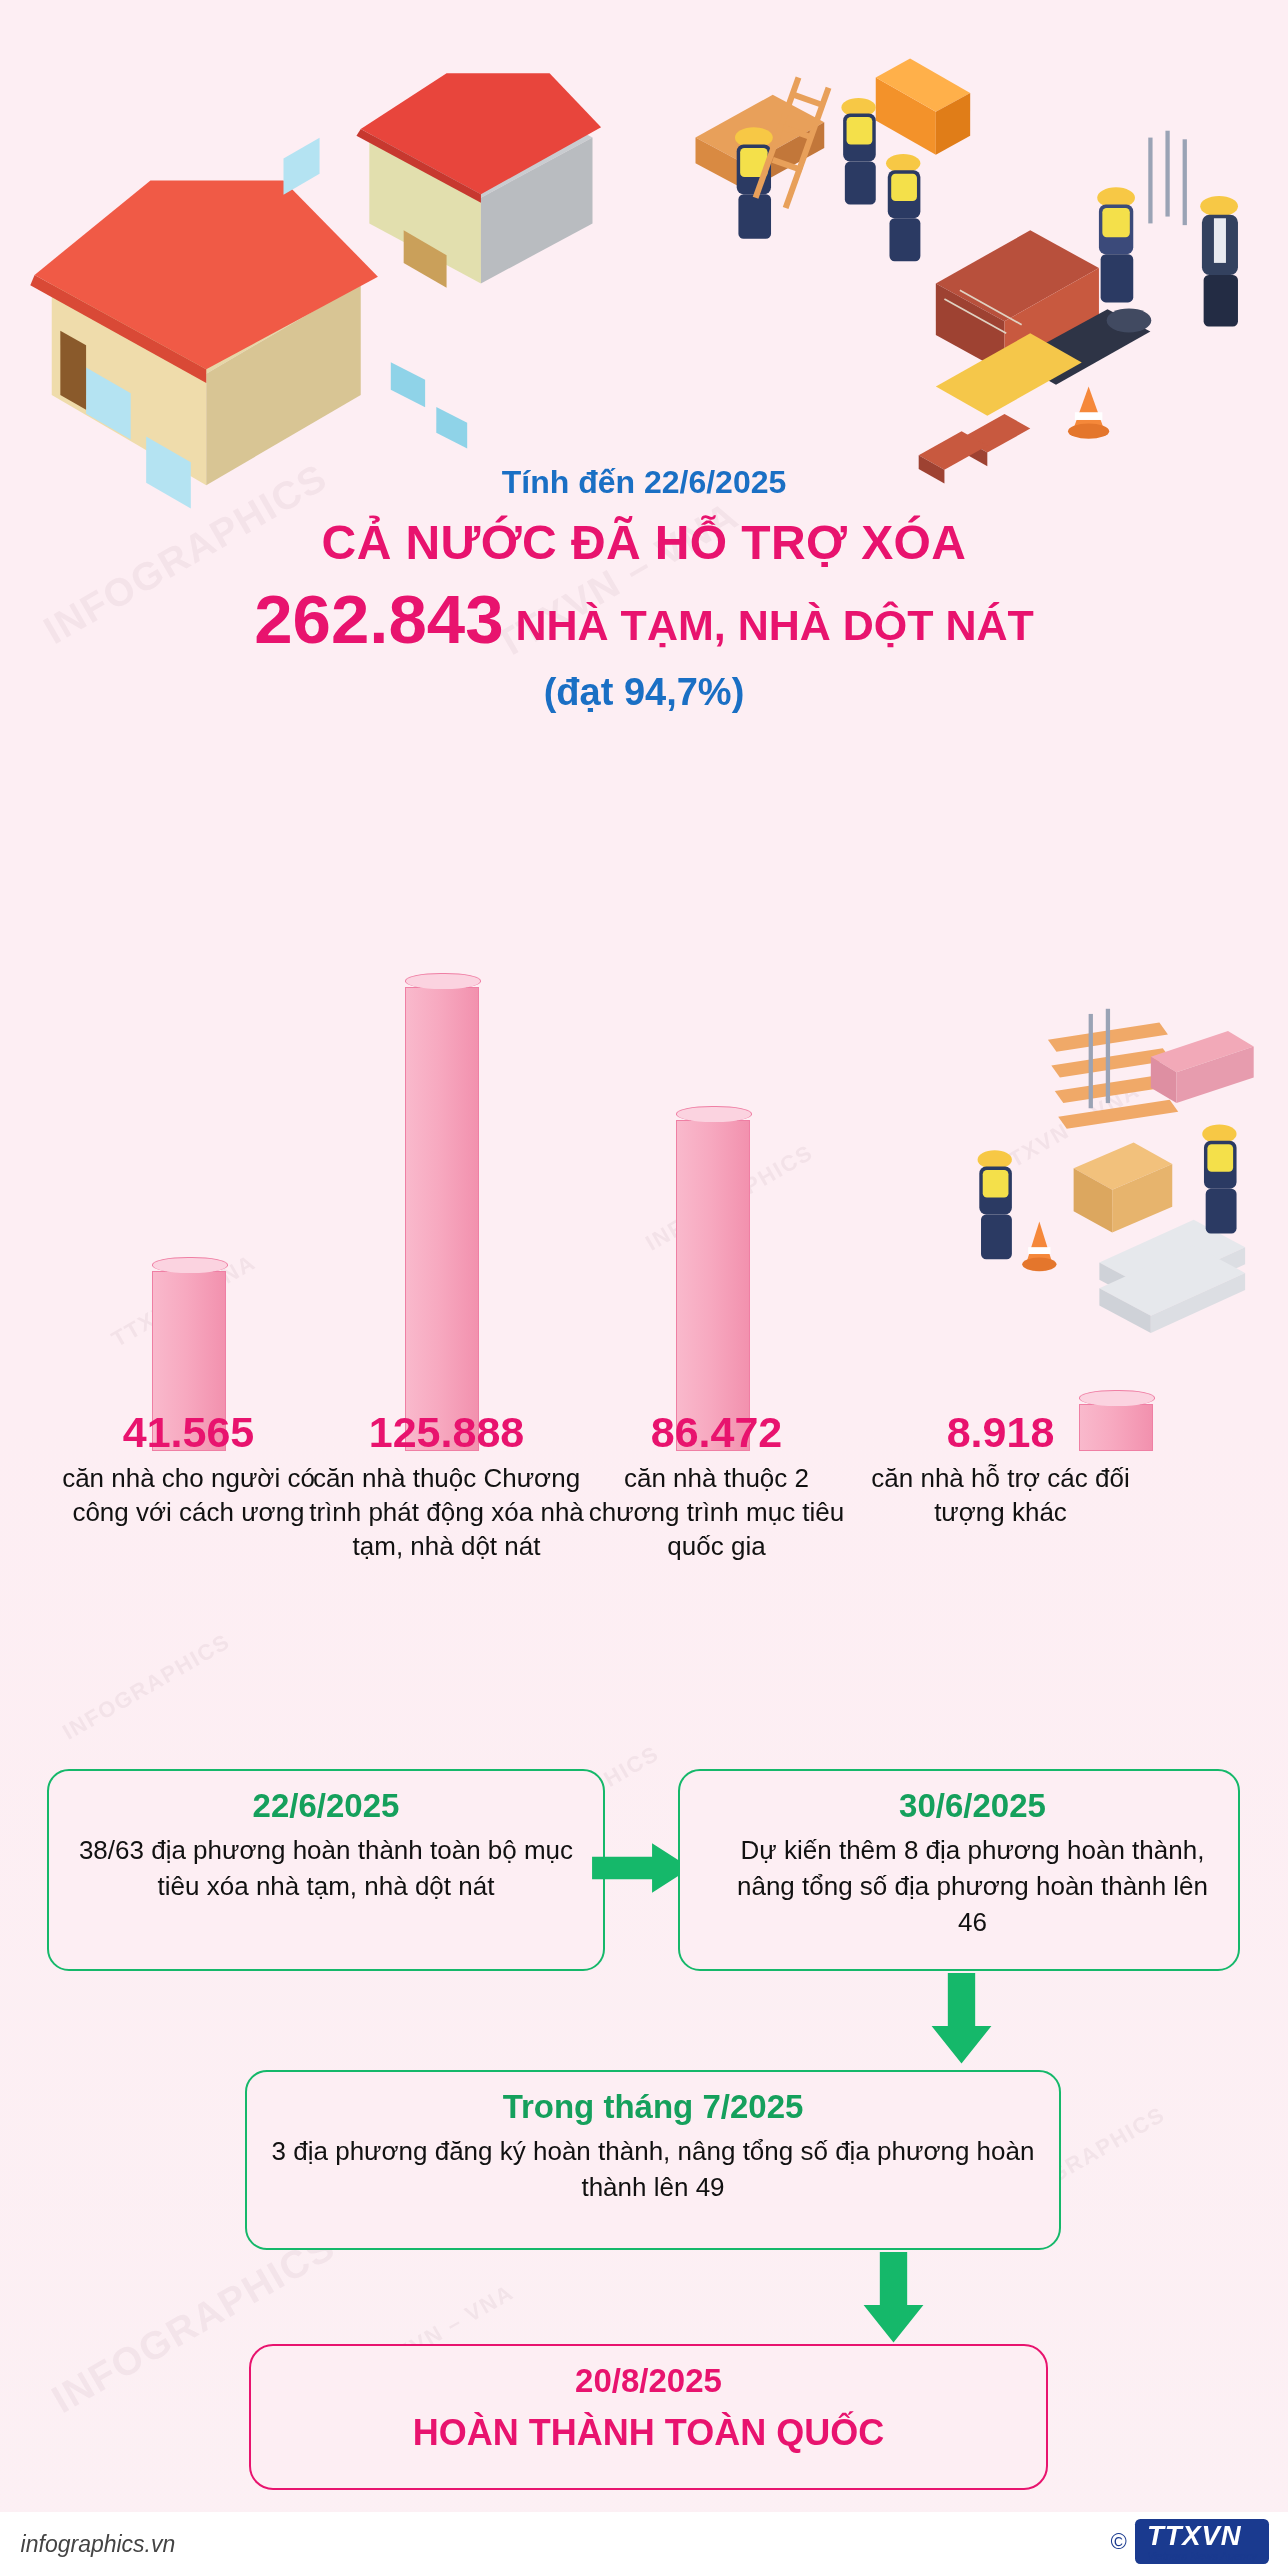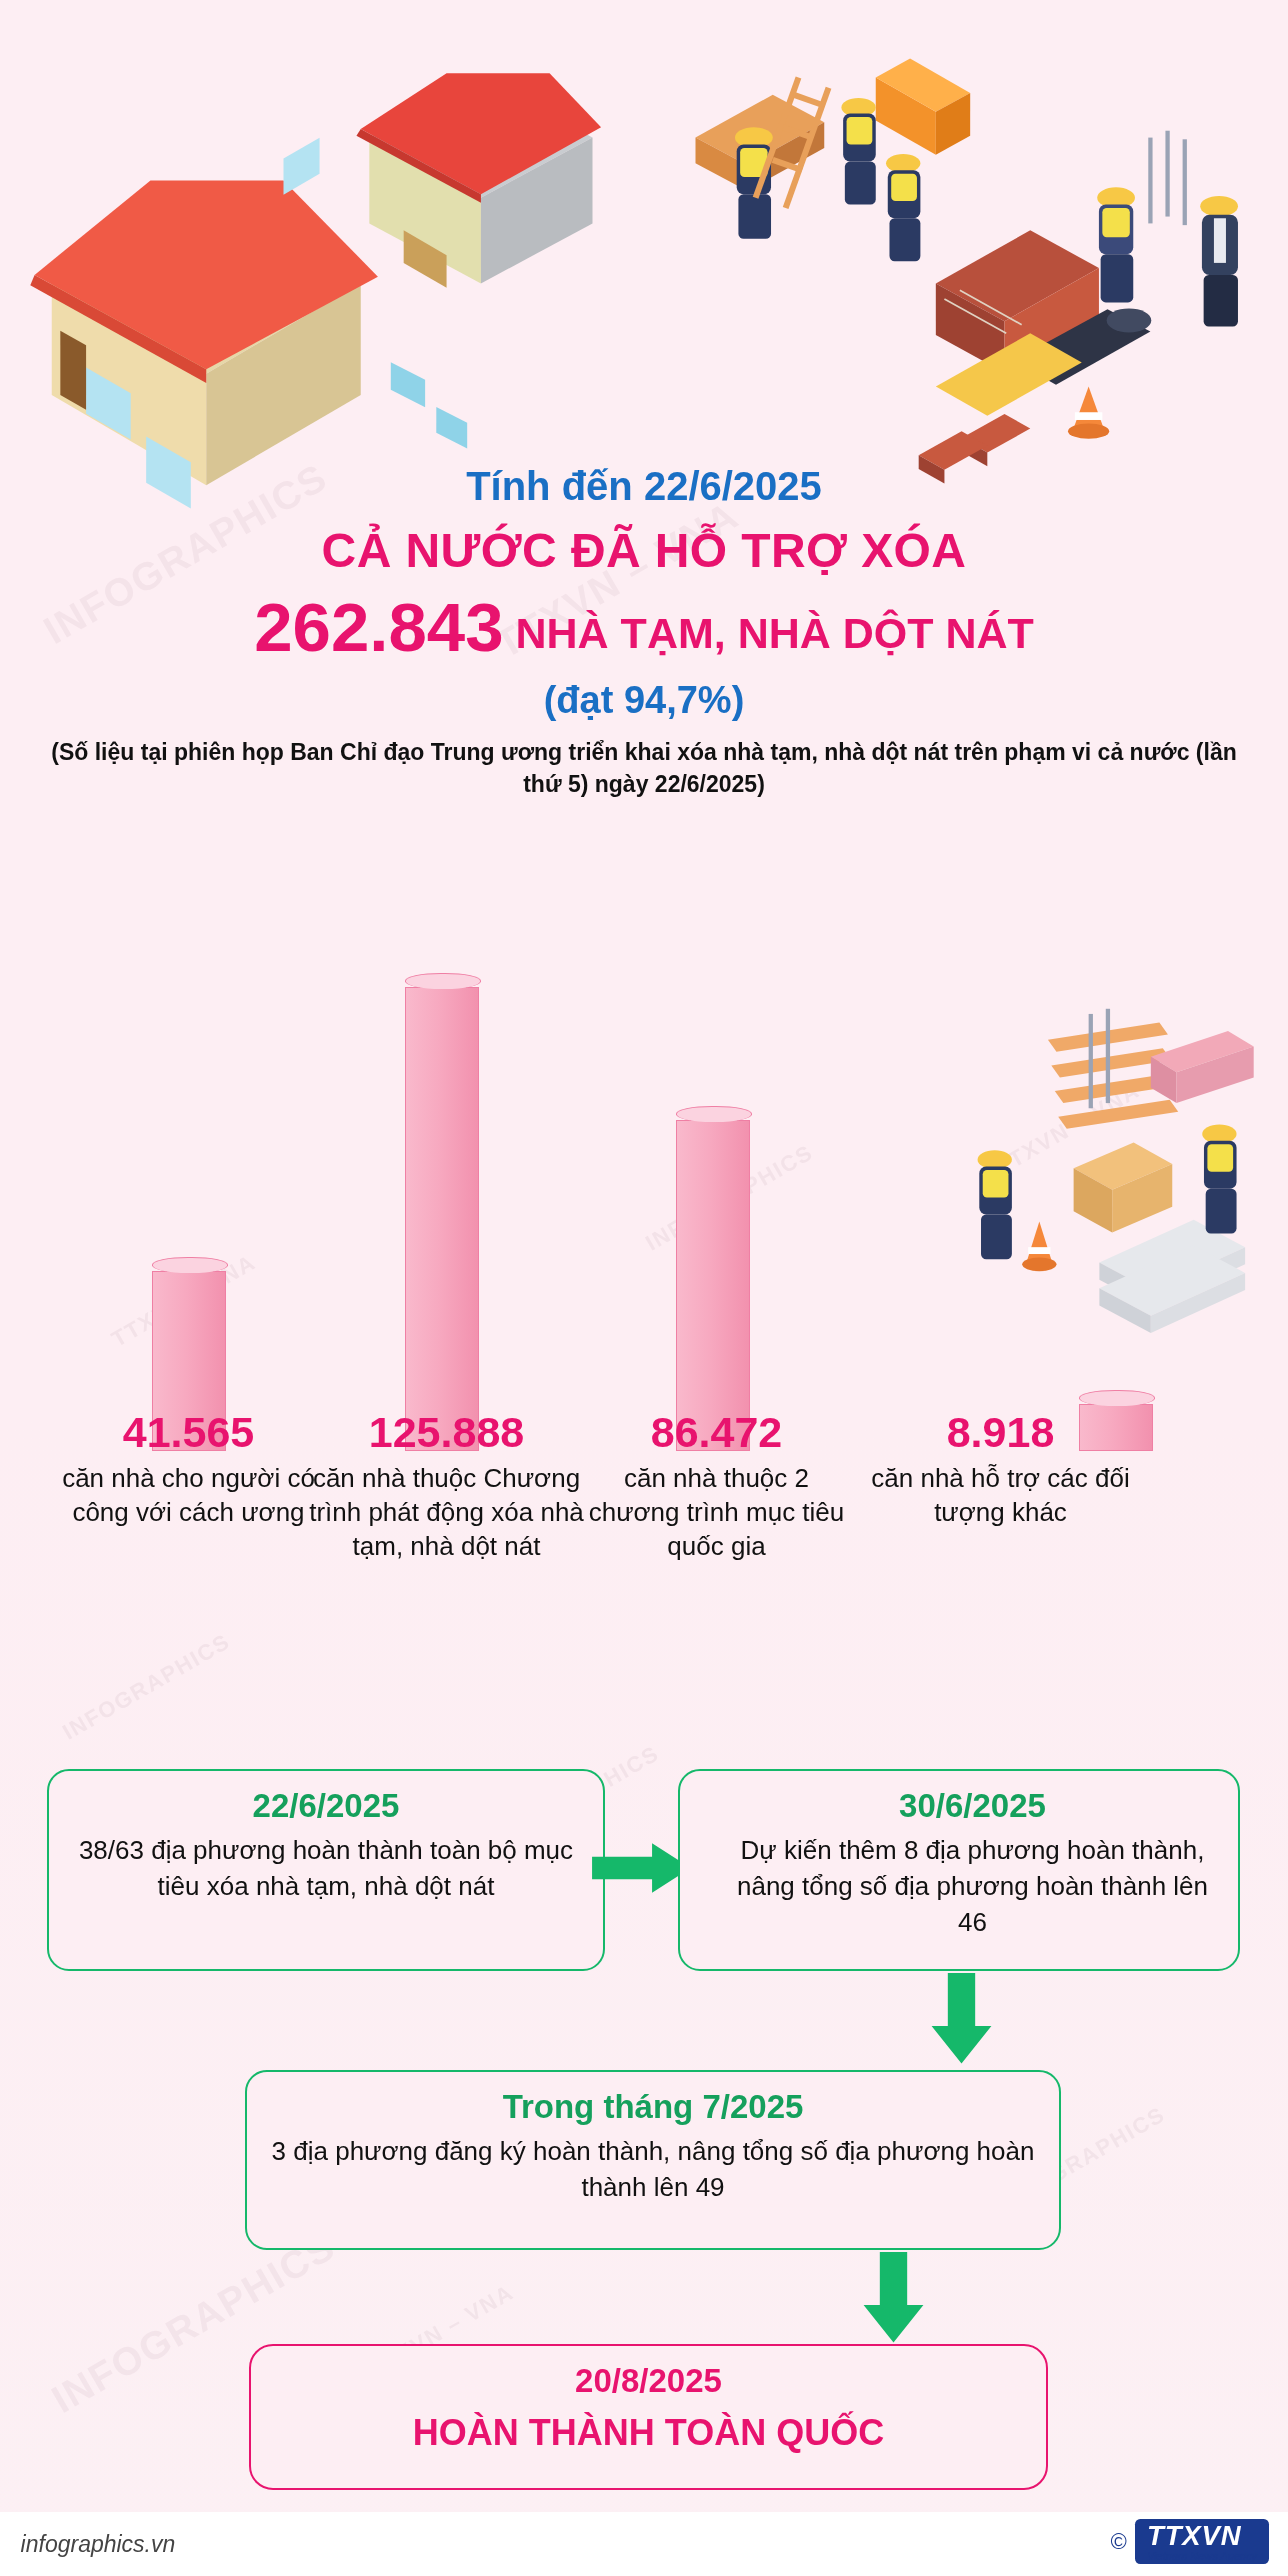--- a/index.html
+++ b/index.html
@@ -41,21 +41,21 @@
 
   
   .title-block {
     position: absolute;
     top: 464px;
     left: 0; width: 1288px;
     text-align: center;
   }
   .t-date {
     color: #1a6fc4;
-    font-size: 40px;
+    font-size: 32px;
     font-weight: bold;
     margin-bottom: 13.7px;
   }
   .t-main1 {
     color: #e8136e;
     font-size: 48px;
     font-weight: bold;
     letter-spacing: 0.4px;
   }
   .t-main2 {
@@ -340,21 +340,20 @@
   </div>
 
   <div class="title-block">
     <div class="t-date">Tính đến 22/6/2025</div>
     <div class="t-main1">CẢ NƯỚC ĐÃ HỖ TRỢ XÓA</div>
     <div class="t-main2">
       <span class="bignum">262.843</span>
       <span>NHÀ TẠM, NHÀ DỘT NÁT</span>
     </div>
     <div class="t-pct">(đạt 94,7%)</div>
-    <div class="t-note" style="padding:0 34px;">(Số liệu tại phiên họp Ban Chỉ đạo Trung ương triển khai xóa nhà tạm, nhà dột nát trên phạm vi cả nước (lần thứ 5) ngày 22/6/2025)</div>
   </div>
 
   <div class="illus-mid">
     <svg width="343" height="378" viewBox="0 0 400 440">
 
       <g>
         <polygon points="120,40 250,20 260,34 130,54" fill="#f0a968"></polygon>
         <polygon points="124,70 254,50 264,64 134,84" fill="#f0a968"></polygon>
         <polygon points="128,100 258,80 268,94 138,114" fill="#f0a968"></polygon>
         <polygon points="132,130 262,110 272,124 142,144" fill="#f0a968"></polygon>

